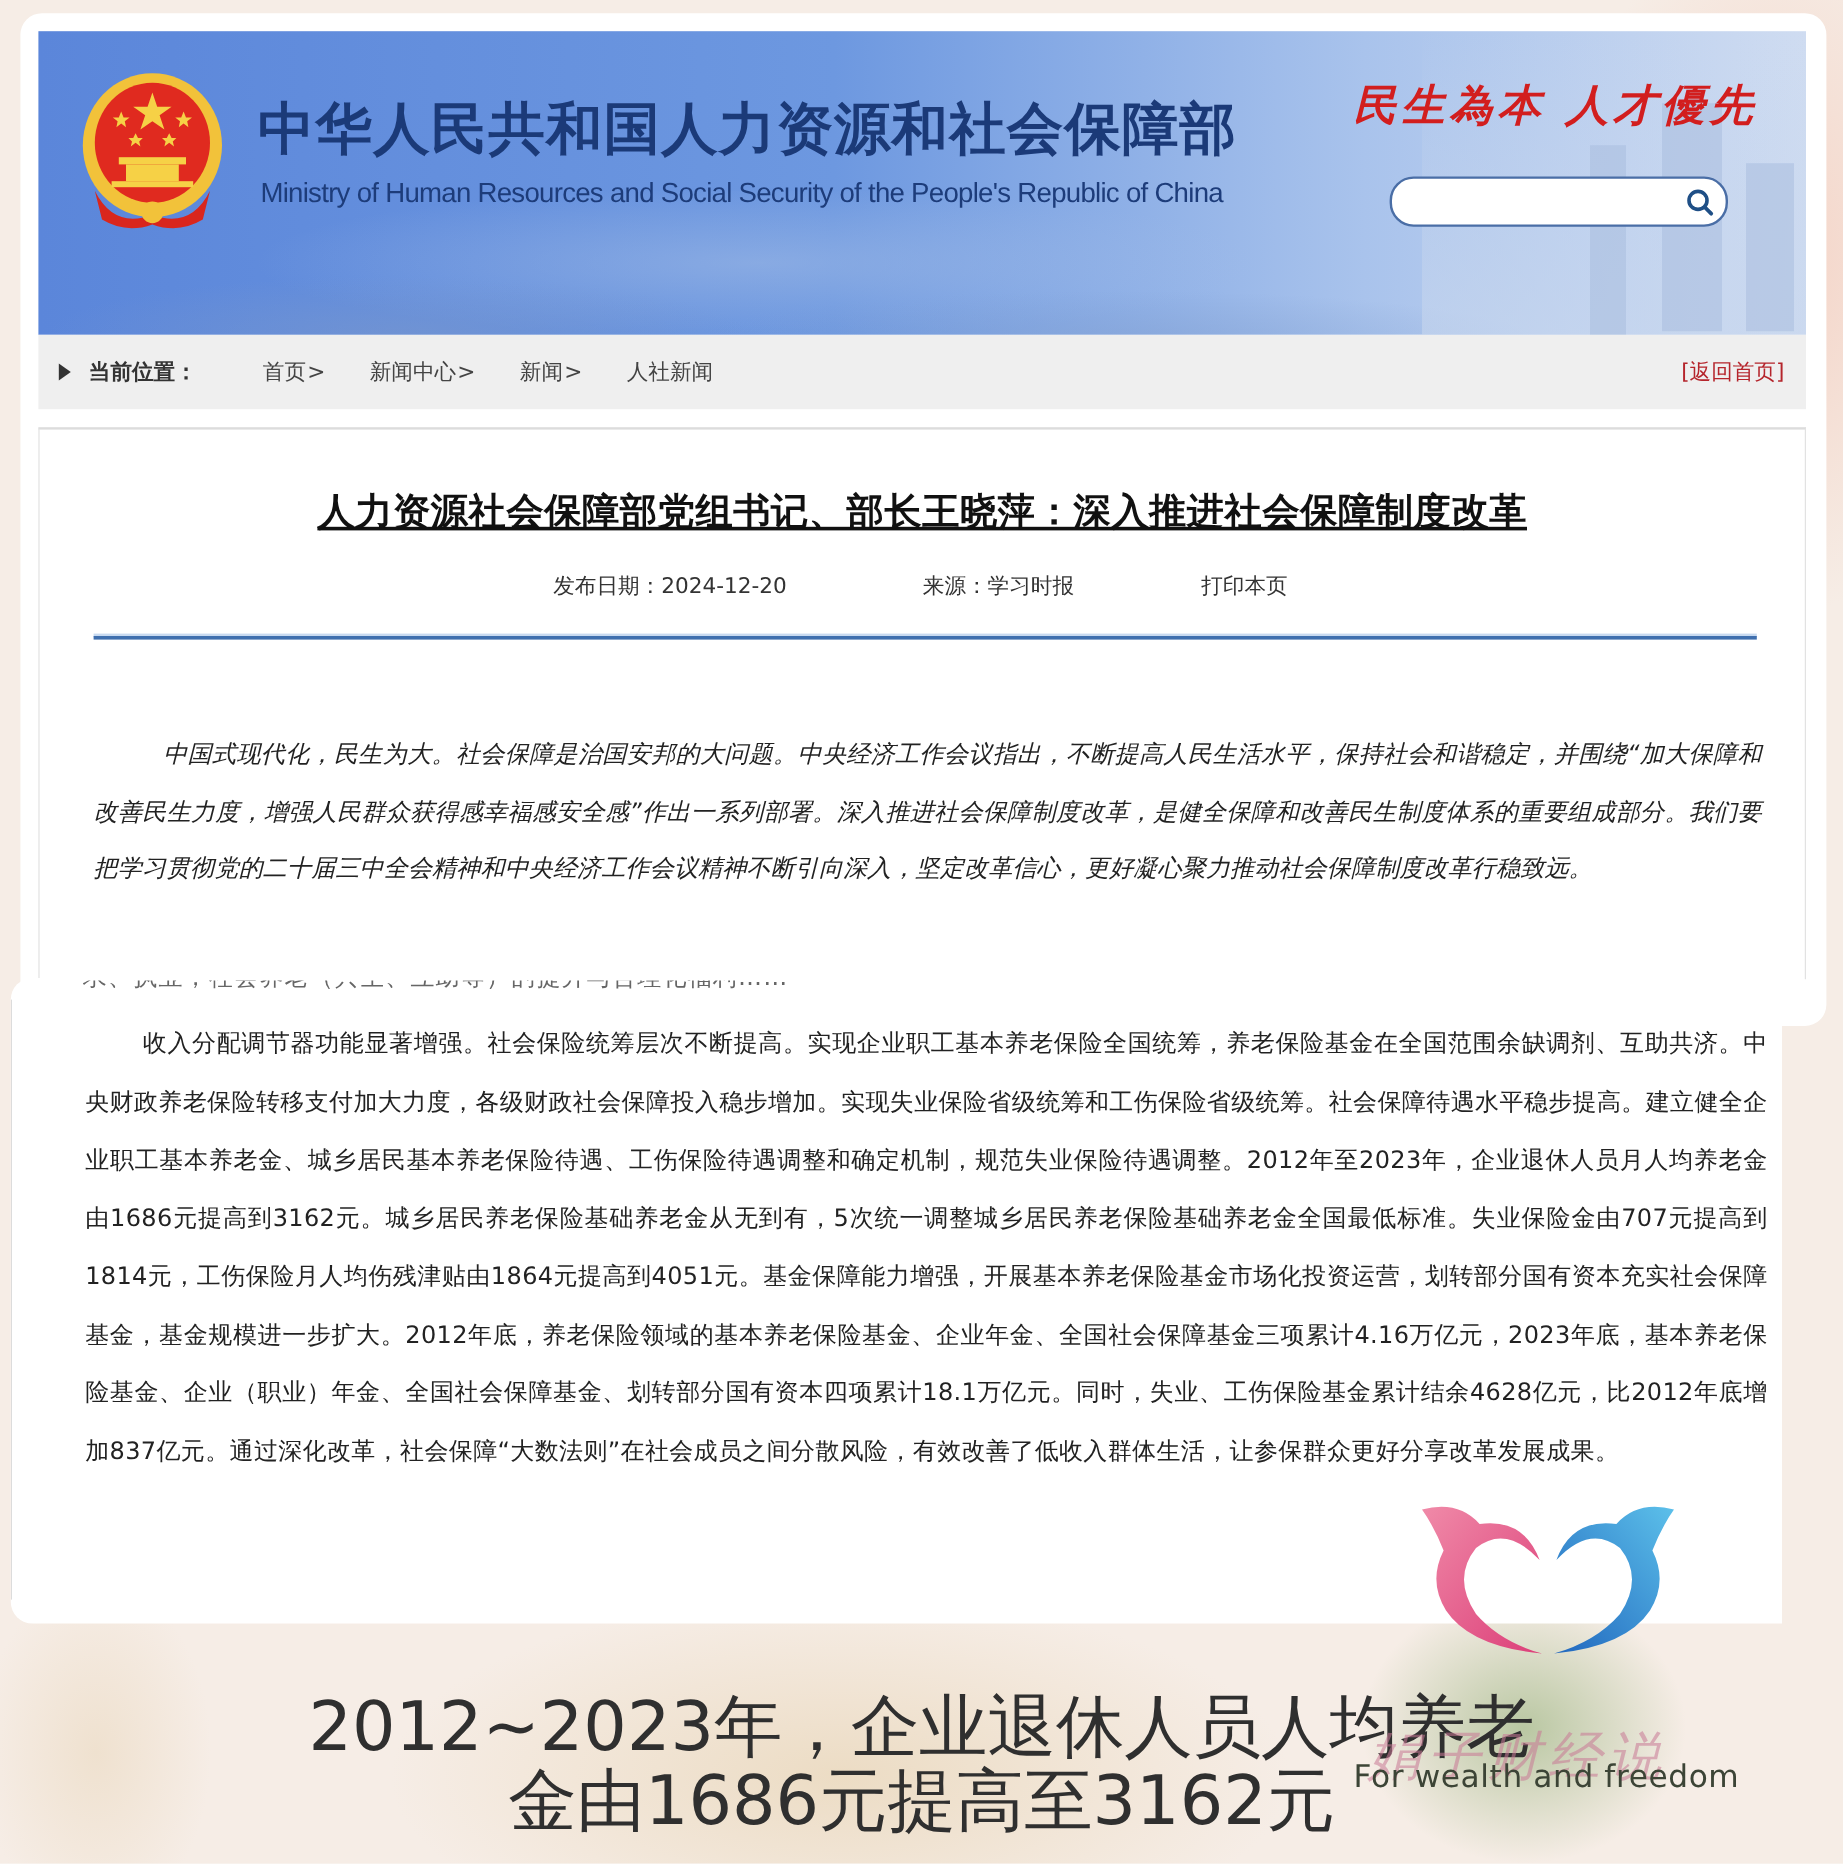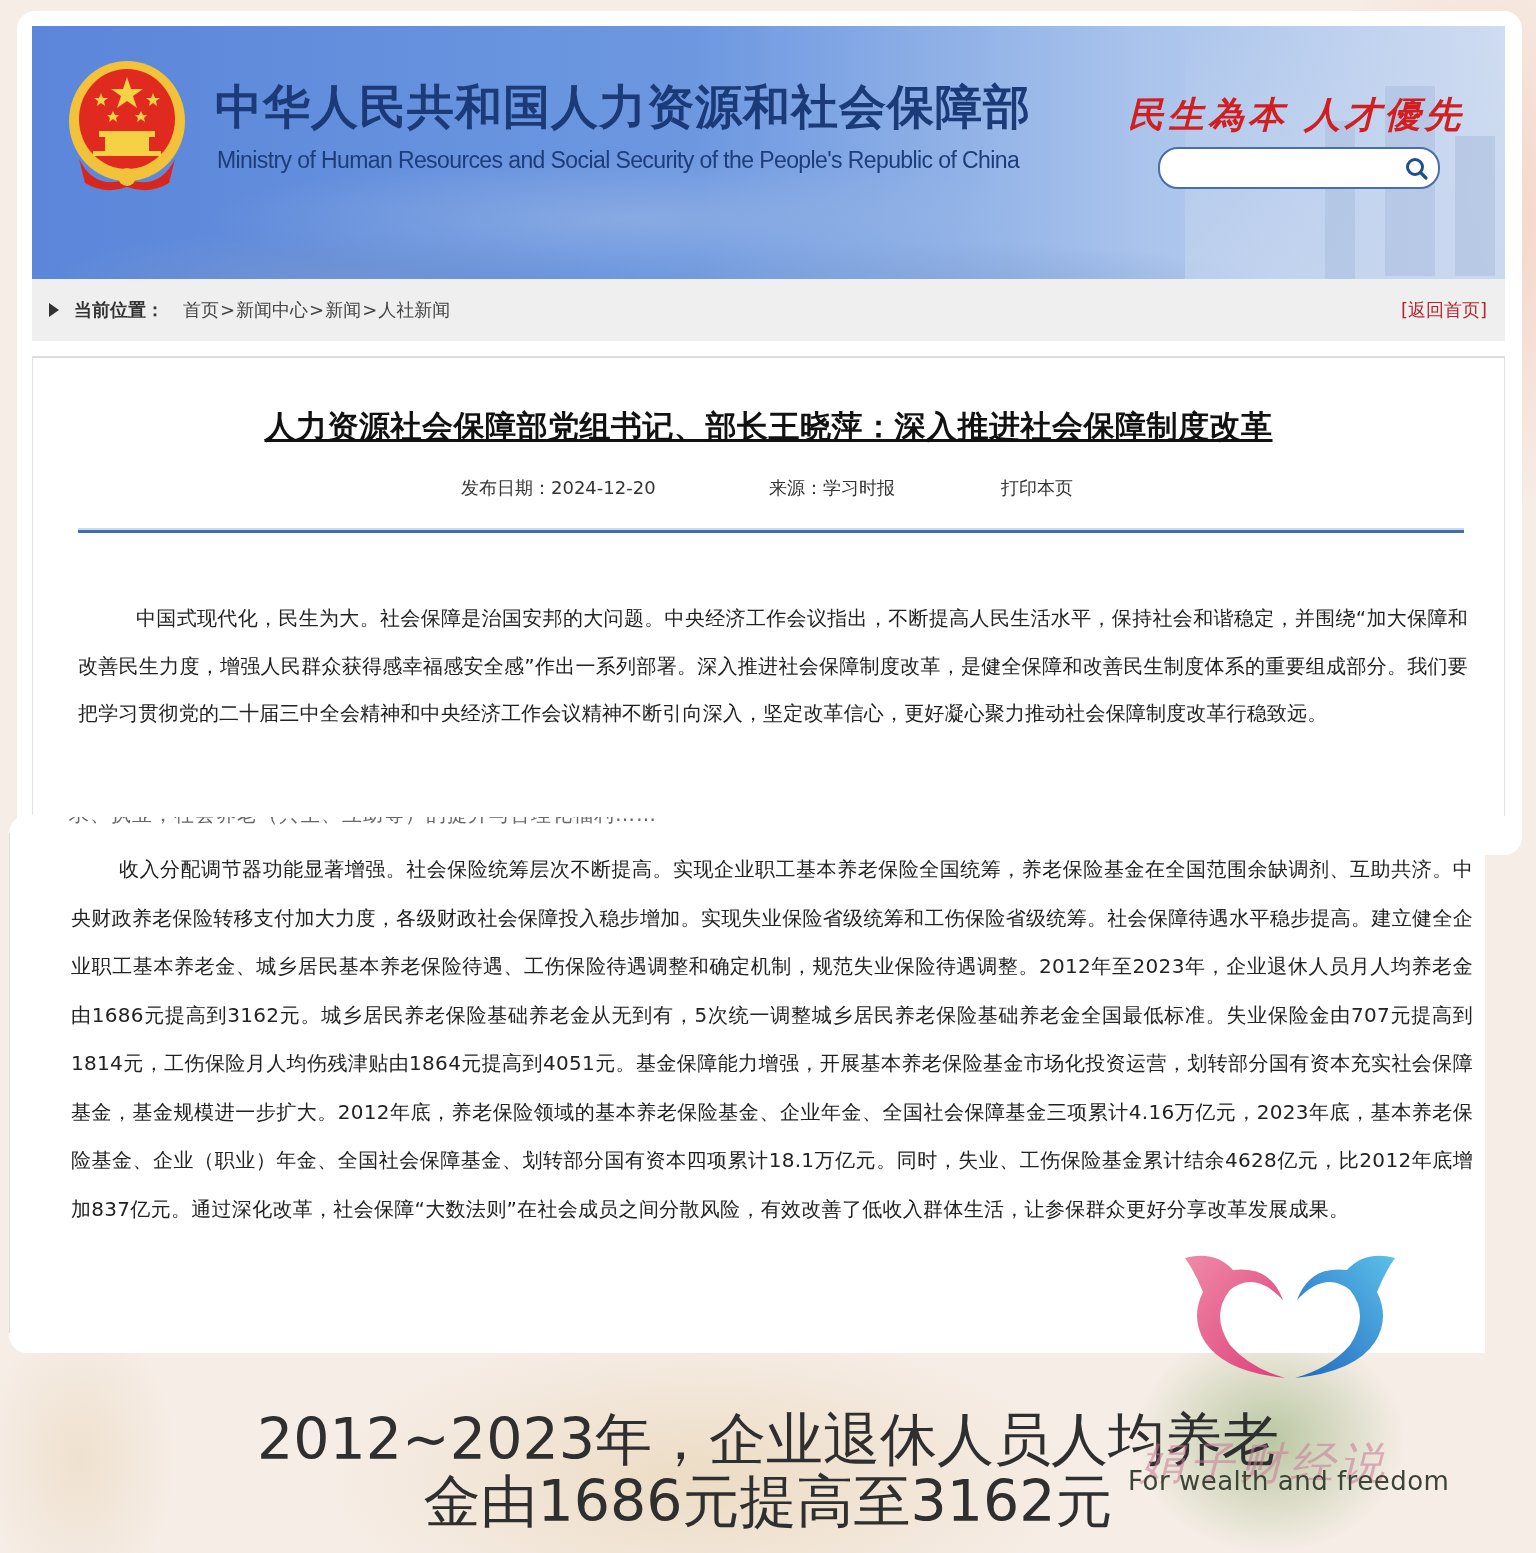--- a/index.html
+++ b/index.html
@@ -56,21 +56,21 @@
   }
   .site-title-en {
     position: absolute; left: 185px; top: 121px;
     font-family: Liberation Sans, sans-serif;
     font-size: 23px; letter-spacing: -0.6px; color: #1d3c7a;
     white-space: nowrap;
   }
   .slogan {
     position: absolute; left: 1096px; top: 38px;
     font-family: "DejaVu Serif", serif; font-weight: bold; font-style: italic;
-    font-size: 36px; color: #d21e1e; letter-spacing: 4px; white-space: nowrap; margin-top: 27px;
+    font-size: 36px; color: #d21e1e; letter-spacing: 4px; white-space: nowrap;
   }
   .search-box {
     position: absolute; left: 1126px; top: 121px; width: 282px; height: 42px;
     background: #fff; border: 2px solid #4a6ea6; border-radius: 20px;
   }
   .search-input {
     position: absolute; left: 14px; top: 6px; width: 220px; height: 26px;
     border: none; outline: none; background: transparent; font-size: 15px;
   }
   .search-icon {
@@ -83,21 +83,21 @@
   }
   .bc-arrow {
     position: absolute; left: 17px; top: 24px; width: 0; height: 0;
     border-top: 7px solid transparent; border-bottom: 7px solid transparent;
     border-left: 10px solid #333;
   }
   .bc-label {
     position: absolute; left: 42px; top: 19px; font-size: 18px; font-weight: bold; color: #333;
   }
   .bc-path { position: absolute; left: 151px; top: 19px; font-size: 18px; color: #444; white-space: nowrap; }
-  .bc-path span.link { cursor: pointer; }
+  .bc-path span.link { cursor: pointer; margin-left: 36px; }
   .bc-path span.sep { margin: 0 1px; }
   .back-home {
     position: absolute; right: 18px; top: 19px; font-size: 18px; color: #b5252c; cursor: pointer;
   }
 
   .article-box {
     position: absolute; left: 15px; top: 345px; width: 1473px; height: 460px;
     border-top: 2px solid #dcdcdc; border-left: 1px solid #e2e2e2; border-right: 1px solid #e2e2e2;
   }
   .article-title {
@@ -108,23 +108,23 @@
     position: absolute; left: 0; top: 118px; width: 100%; height: 26px; font-size: 18px; color: #333;
   }
   .meta-date { position: absolute; left: 428px; }
   .meta-source { position: absolute; left: 736px; }
   .meta-print { position: absolute; left: 968px; cursor: pointer; }
   .rule {
     position: absolute; left: 45px; top: 172px; width: 1386px; height: 3px;
     background: #3f6fae; box-shadow: 0 -2px 0 #c8daf0;
   }
   .para1 {
-    position: absolute; left: 45px; top: 237px; width: 1390px;
+    position: absolute; left: 45px; top: 247px; width: 1390px;
     font-size: 20px; line-height: 47.5px; color: #222; text-indent: 58px;
-    letter-spacing: 0.15px; text-align: justify;
+    letter-spacing: 0.15px; text-align: justify; font-style: italic;
   }
 
   
   .card-bottom {
     position: absolute; left: 9px; top: 815px; width: 1476px; height: 538px;
     background: #fff; border-radius: 18px 0 0 18px; overflow: hidden;
   }
   .card-bottom .edge {
     position: absolute; left: 0; top: 18px; width: 1px; height: 500px; background: #dcdcdc;
   }

